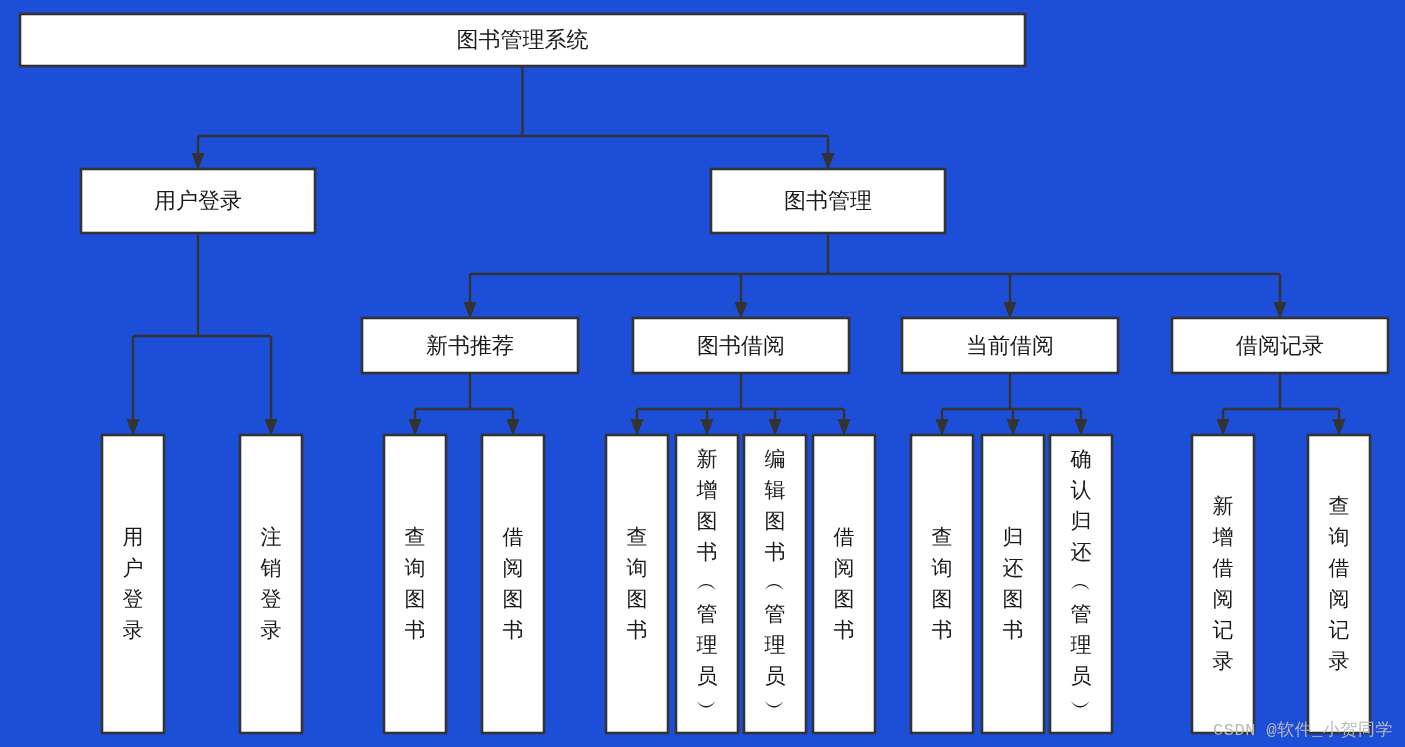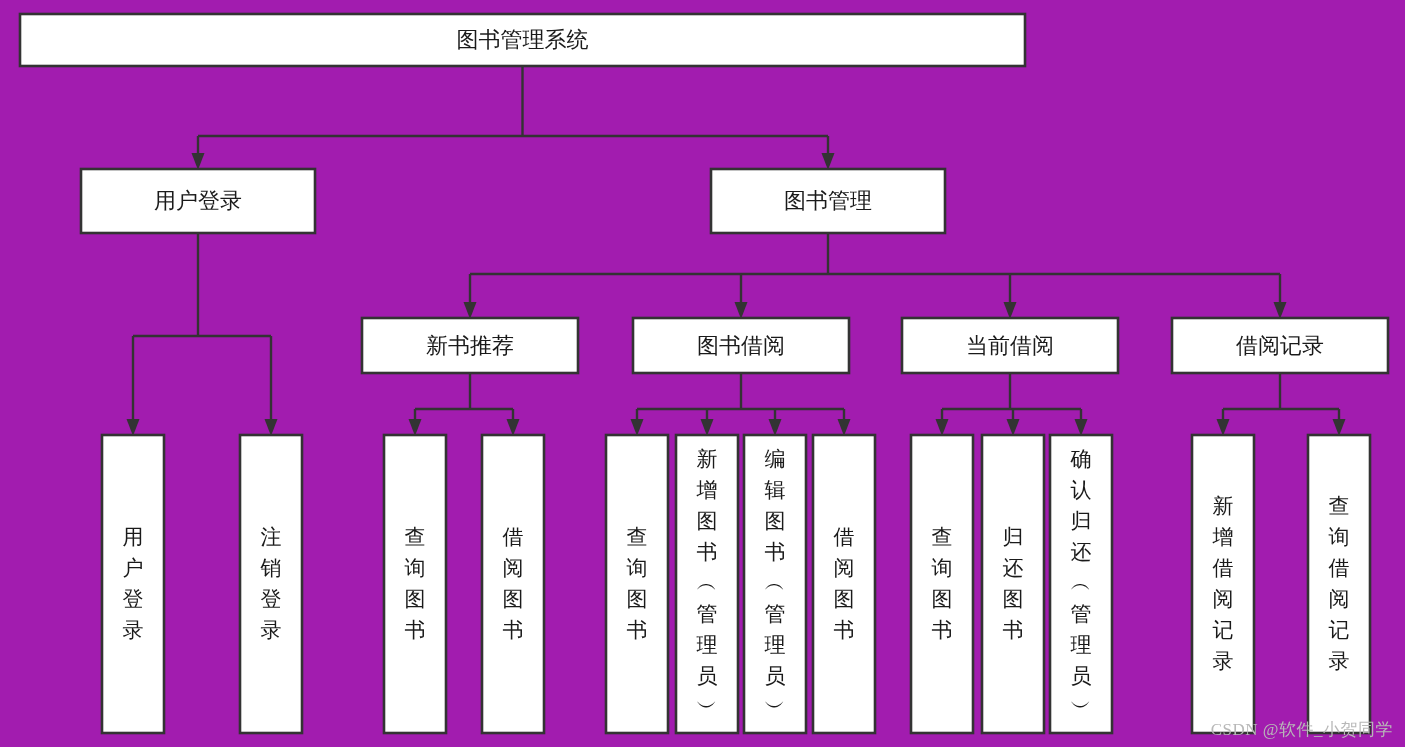--- a/index.html
+++ b/index.html
@@ -11,21 +11,21 @@
   body {
     width: 1405px;
     height: 747px;
     font-family: "DejaVu Sans", "Liberation Sans", sans-serif;
     overflow: hidden;
   }
   #diagram-root {
     position: relative;
     width: 1405px;
     height: 747px;
-    background: #a21caf;
+    background: #1d4ed8;
   }
   svg.diagram-canvas {
     position: absolute;
     left: 0;
     top: 0;
     width: 1405px;
     height: 747px;
     display: block;
   }
   .node-box {
@@ -56,21 +56,21 @@
     font-size: 21px;
     text-anchor: middle;
     dominant-baseline: middle;
   }
   .watermark-text {
     position: absolute;
     right: 12px;
     bottom: 6px;
     color: #b8b8b8;
     font-size: 17px;
-    font-family: Liberation Serif, serif;
+    font-family: Liberation Mono, monospace;
     letter-spacing: 0.5px;
     white-space: nowrap;
     user-select: none;
   }
 </style>
 </head>
 <body>
 
 <div id="diagram-root">
   <svg class="diagram-canvas" id="diagram-canvas" viewBox="0 0 1405 747" xmlns="http://www.w3.org/2000/svg">

